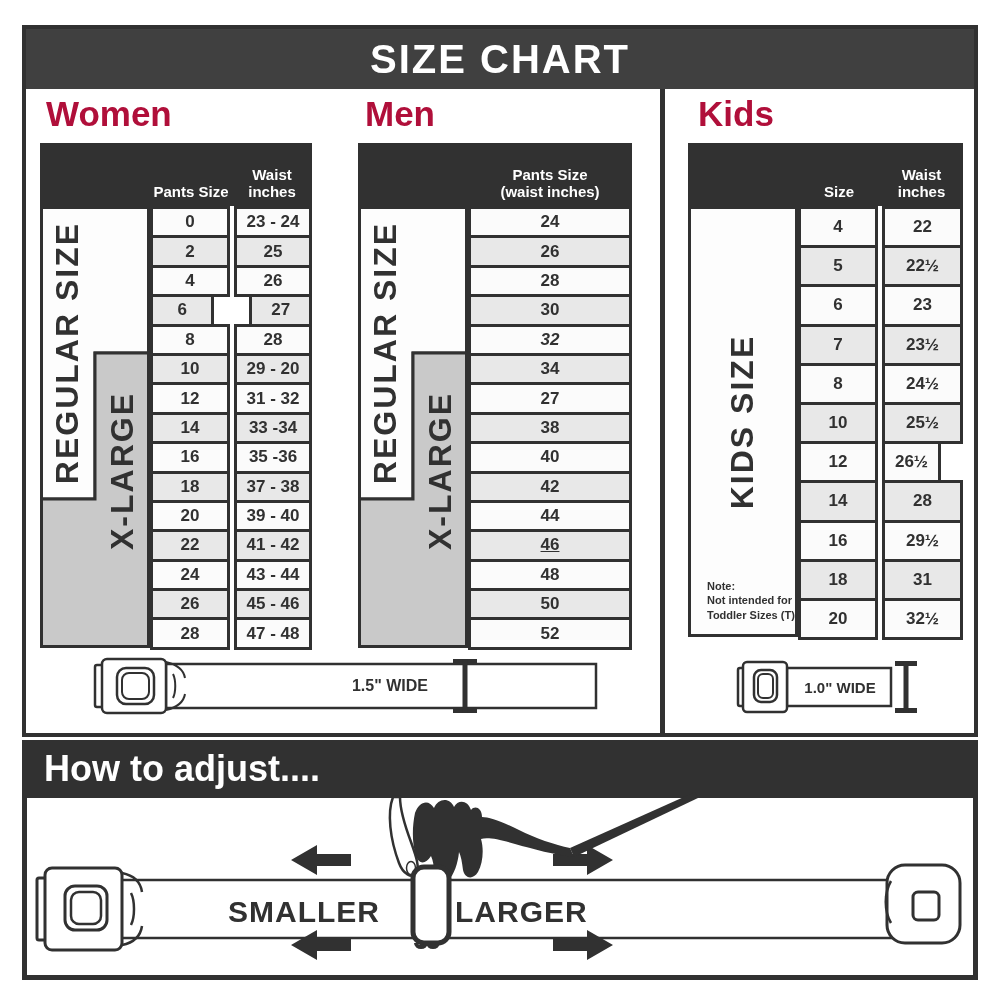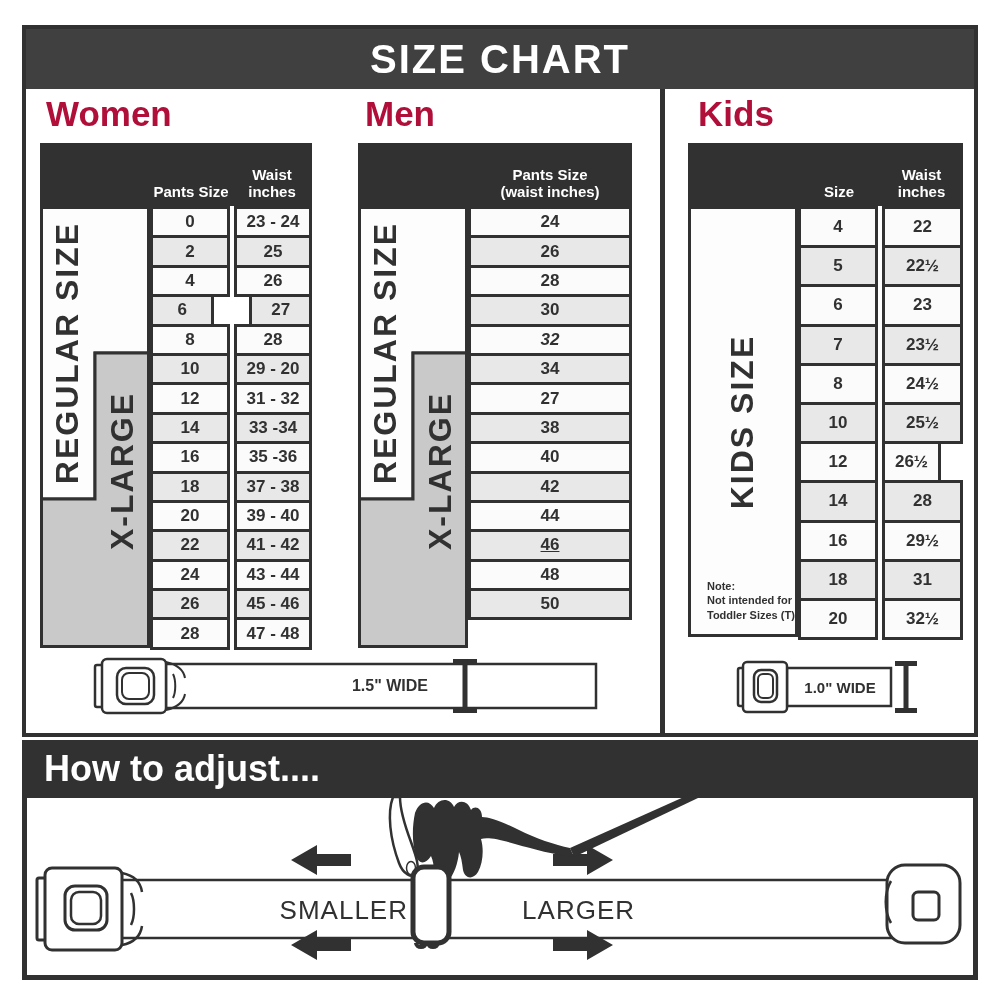--- a/index.html
+++ b/index.html
@@ -31,21 +31,21 @@
              box-sizing:border-box;background:#fdfdfd;}
   .vlabel{position:absolute;font-weight:bold;text-align:center;transform:rotate(-90deg);
           letter-spacing:2px;color:#313131;font-size:32px;height:36px;line-height:36px;}
   .note{left:665px;top:550px;width:124px;font-size:11px;font-weight:bold;line-height:1.3;margin-left:16px;}
   .belt-label{font-weight:bold;text-align:center;color:#313131;}
   .howto-box{left:22px;top:740px;width:956px;height:240px;border:5px solid #313131;
              box-sizing:border-box;background:#fff;}
   .howto-bar{left:-5px;top:-5px;width:956px;height:58px;background:#313131;display:flex;
              align-items:center;}
   .howto-title{color:#fff;font-size:36px;font-weight:bold;padding-left:22px;}
-  .adjust-word{top:150px;width:180px;text-align:right;font-size:26px;font-weight:normal;
+  .adjust-word{top:150px;width:180px;text-align:left;font-size:30px;font-weight:bold;
                letter-spacing:1px;}
   svg{display:block;}
 </style>
 </head>
 <body>
 
 <div id="page">
 
   <div class="abs main-box">
 
@@ -178,20 +178,23 @@
           <div class="tcell" style="width: 164px;">44</div>
         </div>
         <div class="trow shade">
           <div class="tcell" style="width: 164px; text-decoration: underline;">46</div>
         </div>
         <div class="trow">
           <div class="tcell" style="width: 164px;">48</div>
         </div>
         <div class="trow shade">
           <div class="tcell" style="width: 164px;">50</div>
+        </div>
+        <div class="trow">
+          <div class="tcell" style="width: 164px;">52</div>
         </div>
       </div>
     <div class="vlabel" style="left:209px;top:306px;width:300px;">REGULAR SIZE</div>
     <div class="vlabel" style="left:314px;top:424px;width:200px;">X-LARGE</div>
 
     <div class="abs thead" style="left:662px;top:114px;width:275px;height:63px;">
       <div class="spacer"></div>
       <div style="width:82px;">Size</div>
       <div class="pre" style="width:83px;">Waist
 inches</div>

